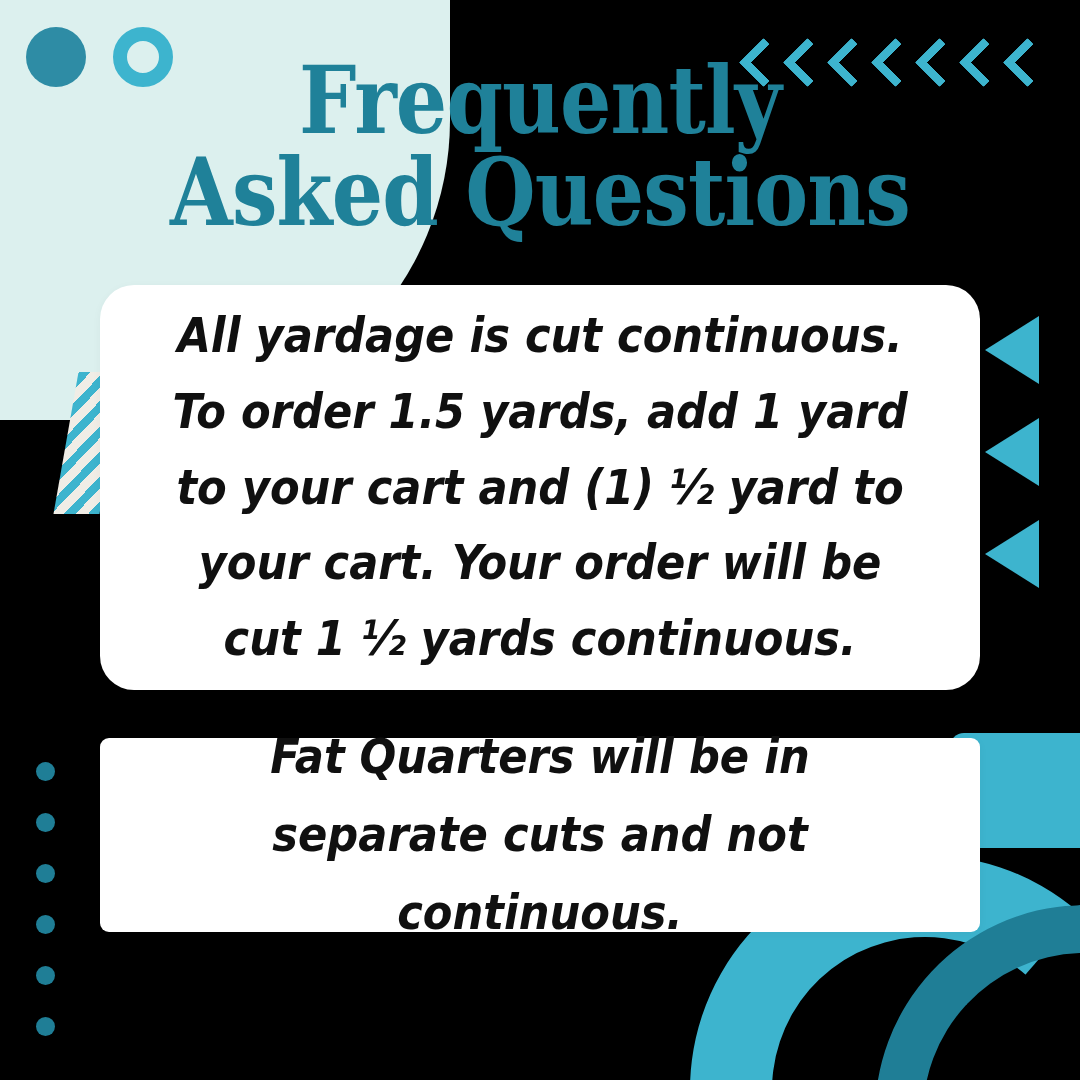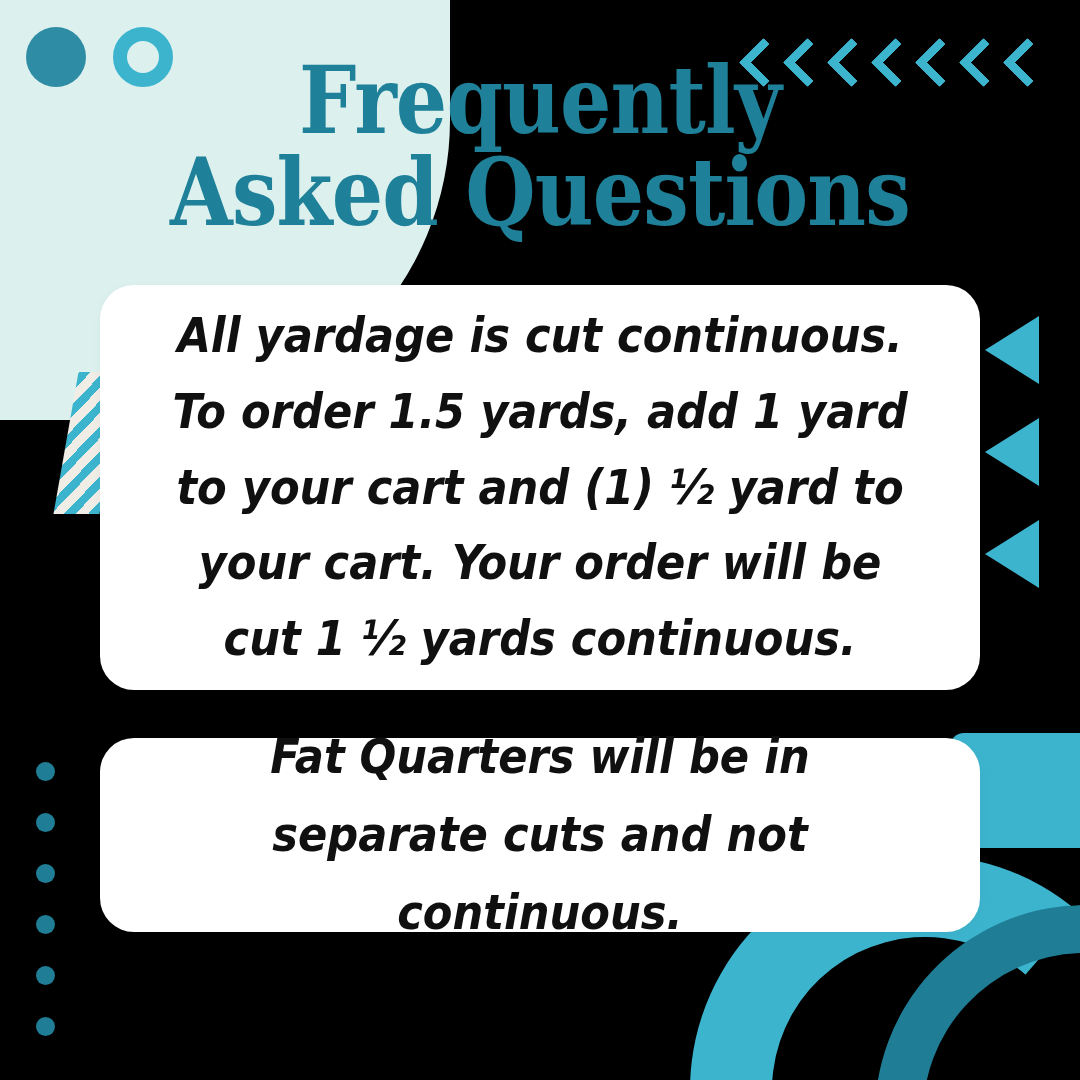--- a/index.html
+++ b/index.html
@@ -182,20 +182,21 @@
     padding:0 12px;
   }
   #card-1 .card-text{
     font-size:48px;
     line-height:1.58;
   }
   #card-2{
     left:100px; top:738px;
     width:880px; height:194px;
     padding:0 30px;
+    border-radius:9px;
   }
   #card-2 .card-text{
     font-size:48px;
     line-height:1.62;
   }
 </style>
 </head>
 <body>
 
 <div id="poster">

